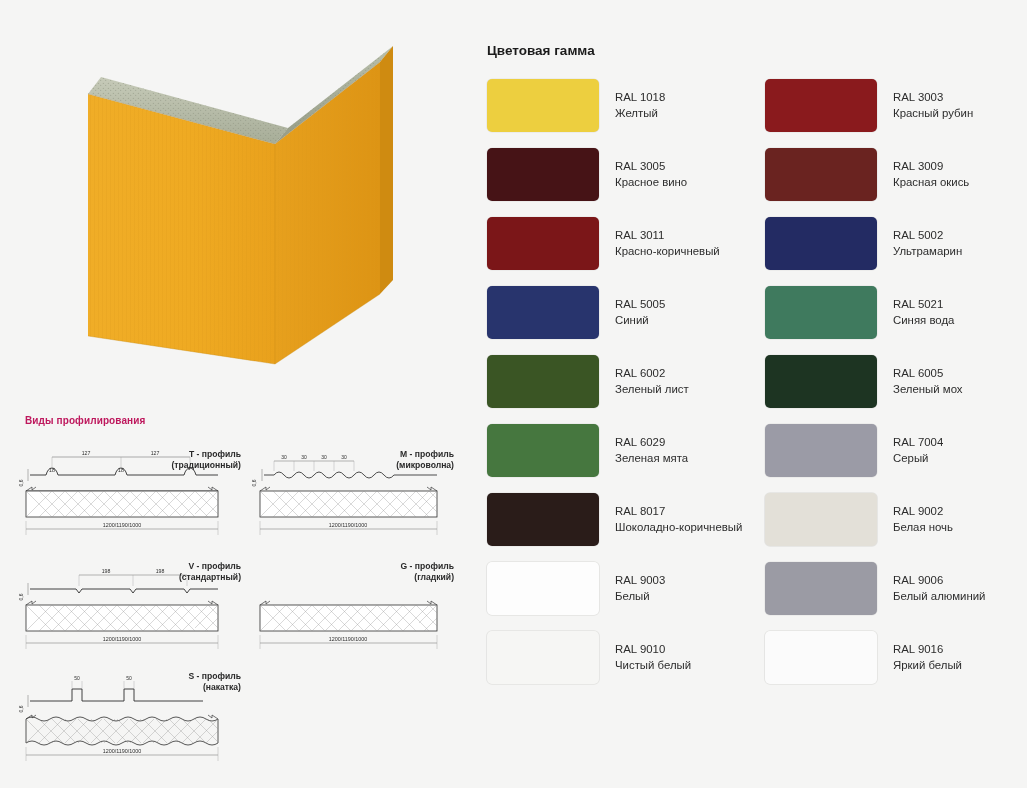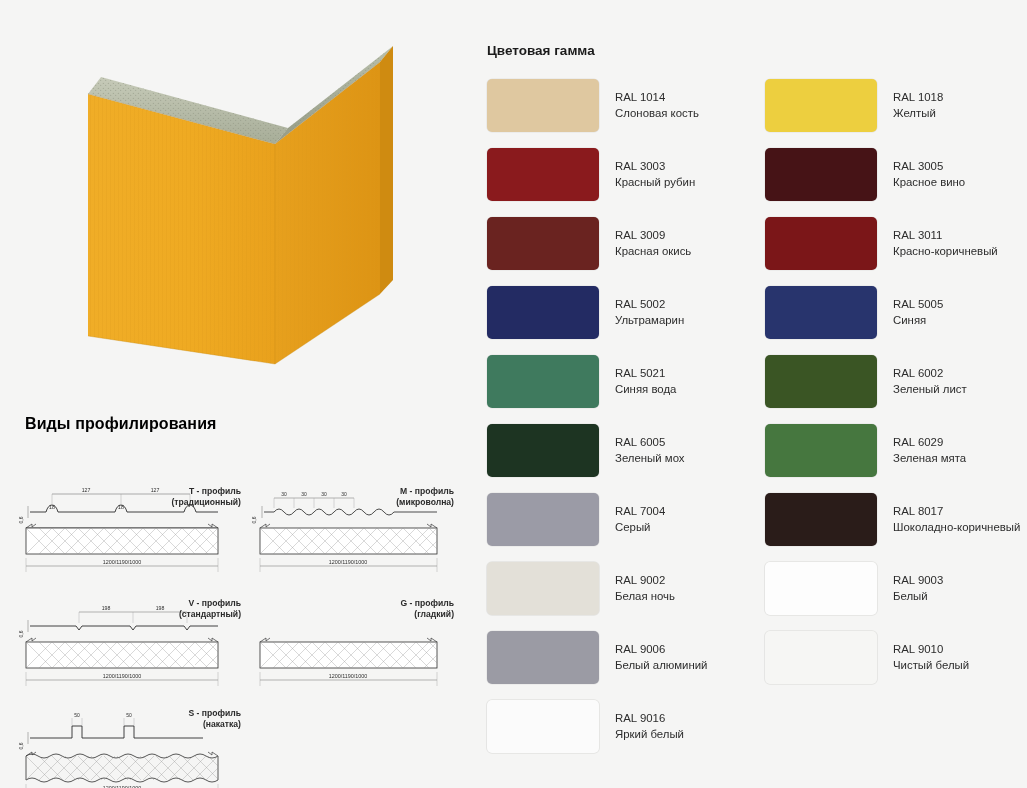--- a/index.html
+++ b/index.html
@@ -16,25 +16,25 @@
   
   .left-col { position: absolute; left: 0; top: 0; width: 470px; height: 788px; }
 
   
   .panel3d-wrap { position: absolute; left: 62px; top: 42px; width: 345px; height: 370px; }
   .panel3d { width: 100%; height: 100%; display: block; }
 
   
   .profiles-title {
     position: absolute; left: 25px; top: 415px;
-    font-size: 16px; font-weight: bold; color: #000000;
+    font-size: 10px; font-weight: bold; color: #be185d;
     letter-spacing: .1px;
     text-align: right;
   }
-  .prof { position: absolute; margin-top: 37px; }
+  .prof { position: absolute; }
   .prof svg { display: block; }
   .prof-label {
     position: absolute;
     font-size: 8.6px; color: #2a2a2a; font-weight: bold;
     text-align: right; line-height: 1.28; white-space: nowrap;
   }
   .prof-label .sub { font-weight: bold; }
 
   
   .palette-title {
@@ -299,27 +299,20 @@
         <span>S - профиль</span><br>
         <span class="sub">(накатка)</span>
       </div>
     </div>
 
   </div>
 
   <div class="palette-title">Цветовая гамма</div>
   <div class="palette" id="palette">
       <div class="swatch-row">
-        <div class="swatch" style="background: rgb(223, 200, 160);"></div>
-        <div class="swatch-text">
-          <span class="swatch-code">RAL 1014</span>
-          <span class="swatch-name">Слоновая кость</span>
-        </div>
-      </div>
-      <div class="swatch-row">
         <div class="swatch" style="background: rgb(237, 207, 63);"></div>
         <div class="swatch-text">
           <span class="swatch-code">RAL 1018</span>
           <span class="swatch-name">Желтый</span>
         </div>
       </div>
       <div class="swatch-row">
         <div class="swatch" style="background: rgb(138, 26, 29);"></div>
         <div class="swatch-text">
           <span class="swatch-code">RAL 3003</span>
@@ -351,21 +344,21 @@
         <div class="swatch" style="background: rgb(35, 43, 99);"></div>
         <div class="swatch-text">
           <span class="swatch-code">RAL 5002</span>
           <span class="swatch-name">Ультрамарин</span>
         </div>
       </div>
       <div class="swatch-row">
         <div class="swatch" style="background: rgb(40, 52, 109);"></div>
         <div class="swatch-text">
           <span class="swatch-code">RAL 5005</span>
-          <span class="swatch-name">Синяя</span>
+          <span class="swatch-name">Синий</span>
         </div>
       </div>
       <div class="swatch-row">
         <div class="swatch" style="background: rgb(63, 122, 94);"></div>
         <div class="swatch-text">
           <span class="swatch-code">RAL 5021</span>
           <span class="swatch-name">Синяя вода</span>
         </div>
       </div>
       <div class="swatch-row">

